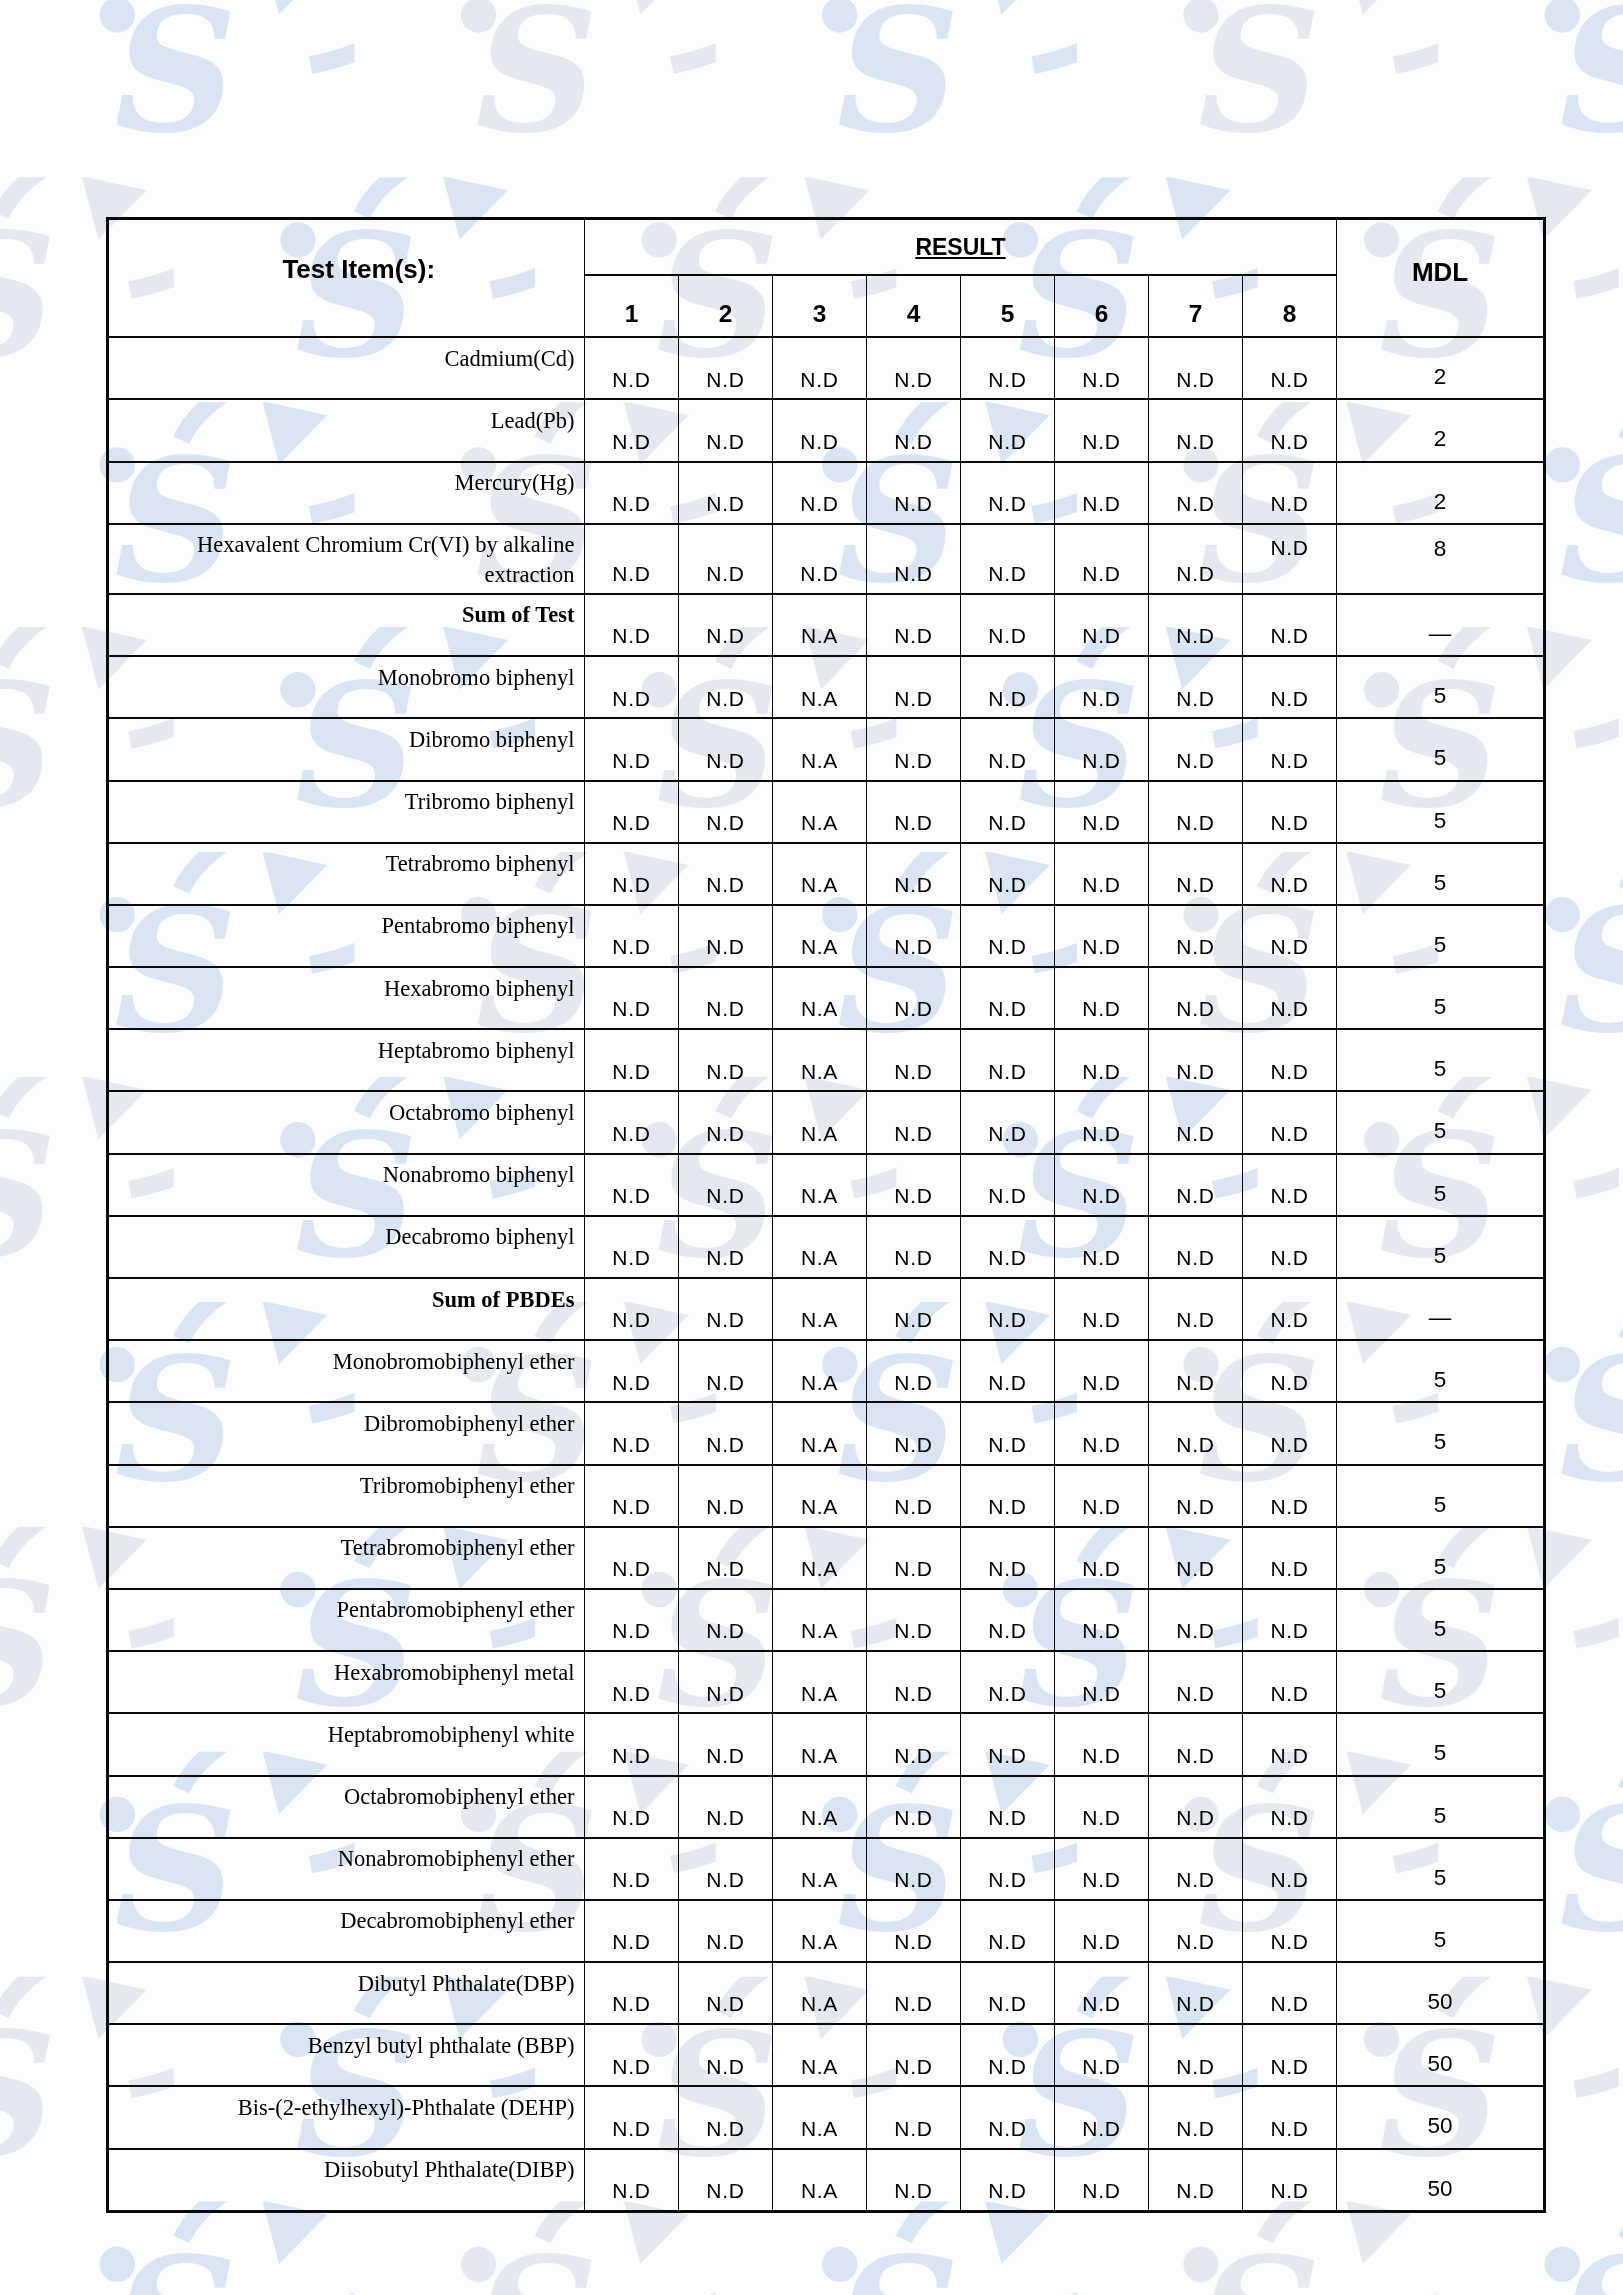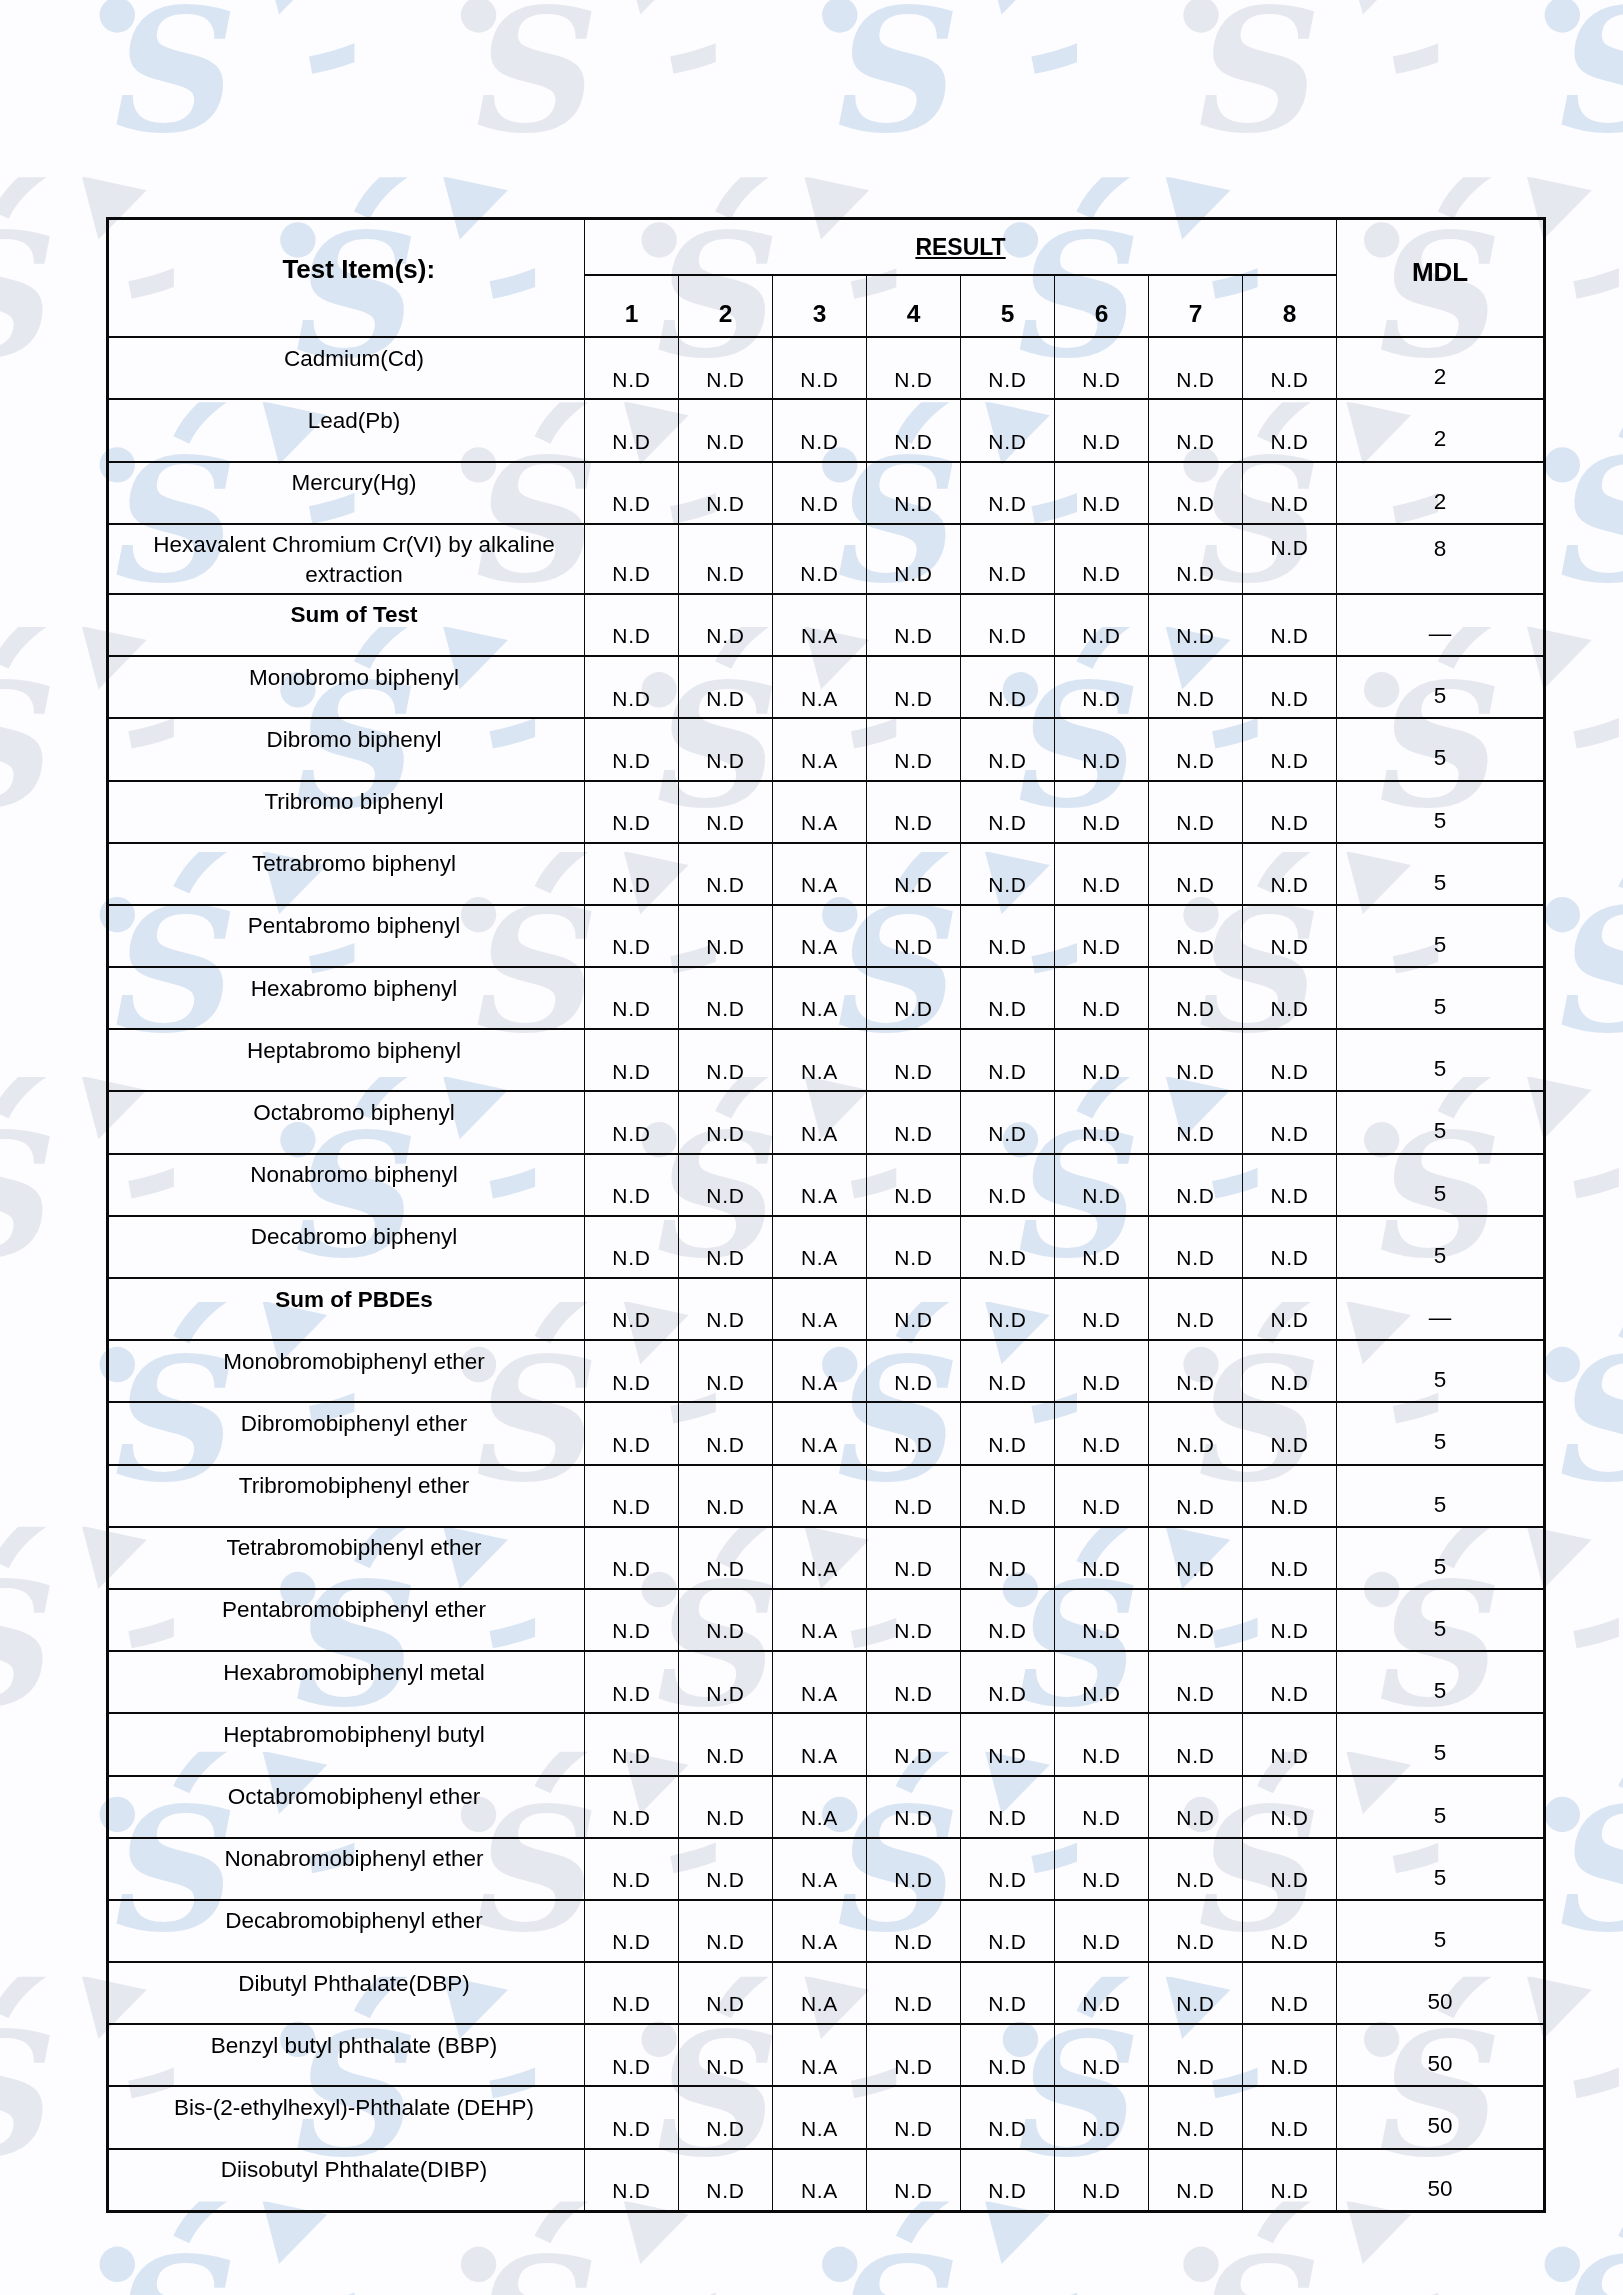--- a/index.html
+++ b/index.html
@@ -24,21 +24,21 @@
   .doc-table th, .doc-table td { border:1.4px solid #0a0a0a; }
   .doc-table td { border-top-width:2px; border-bottom-width:2px; }
   .doc-table thead th { border-bottom-width:2.7px; }
   .doc-table tbody tr:first-child td { border-top-width:2.7px; }
 
   th.item-h  { vertical-align:top; text-align:center; padding:34px 0 0 24.5px; font-size:26px; font-weight:bold; }
   th.result-h{ height:52px; vertical-align:middle; text-align:center; font-size:23px; font-weight:bold;text-decoration:underline; }
   th.mdl-h   { vertical-align:top; text-align:center; padding-top:37px; font-size:26px; font-weight:bold; }
   th.num-h   { height:52px; vertical-align:bottom; text-align:center; padding:0 0 8.2px 0; font-size:24.5px; font-weight:bold; }
 
-  td.cell-item { height:52px; vertical-align:top; text-align:center; padding:5.5px 9.5px 2.7px 24.5px; font-size:22.5px; line-height:30px; font-weight:normal; }
+  td.cell-item { height:52px; vertical-align:top; text-align:right; padding:5.5px 9.5px 2.7px 24.5px; font-size:22.5px; line-height:30px; font-weight:normal;font-family:Liberation Serif, serif; }
   td.cell-val  { vertical-align:bottom; text-align:center; padding:2.7px 0 6.8px 0; font-size:21px; letter-spacing:0.7px; }
   td.cell-mdl  { vertical-align:bottom; text-align:center; padding:2.7px 0 8.2px 0; font-size:22.5px; }
   tr.bold-row td.cell-item { font-weight:bold; }
   tr.raised-last td.raised { vertical-align:top; padding-top:11px; }
 
   .footnote { position:absolute; left:189px; top:1969px; z-index:1; font-size:27px; line-height:44px; white-space:pre-wrap; }
 </style>
 </head>
 <body>
 
@@ -426,21 +426,21 @@
           <td class="cell-val">N.D</td>
           <td class="cell-val">N.A</td>
           <td class="cell-val">N.D</td>
           <td class="cell-val">N.D</td>
           <td class="cell-val">N.D</td>
           <td class="cell-val">N.D</td>
           <td class="cell-val">N.D</td>
           <td class="cell-mdl">5</td>
         </tr>
         <tr>
-          <td class="cell-item">Heptabromobiphenyl butyl</td>
+          <td class="cell-item">Heptabromobiphenyl white</td>
           <td class="cell-val">N.D</td>
           <td class="cell-val">N.D</td>
           <td class="cell-val">N.A</td>
           <td class="cell-val">N.D</td>
           <td class="cell-val">N.D</td>
           <td class="cell-val">N.D</td>
           <td class="cell-val">N.D</td>
           <td class="cell-val">N.D</td>
           <td class="cell-mdl">5</td>
         </tr>

